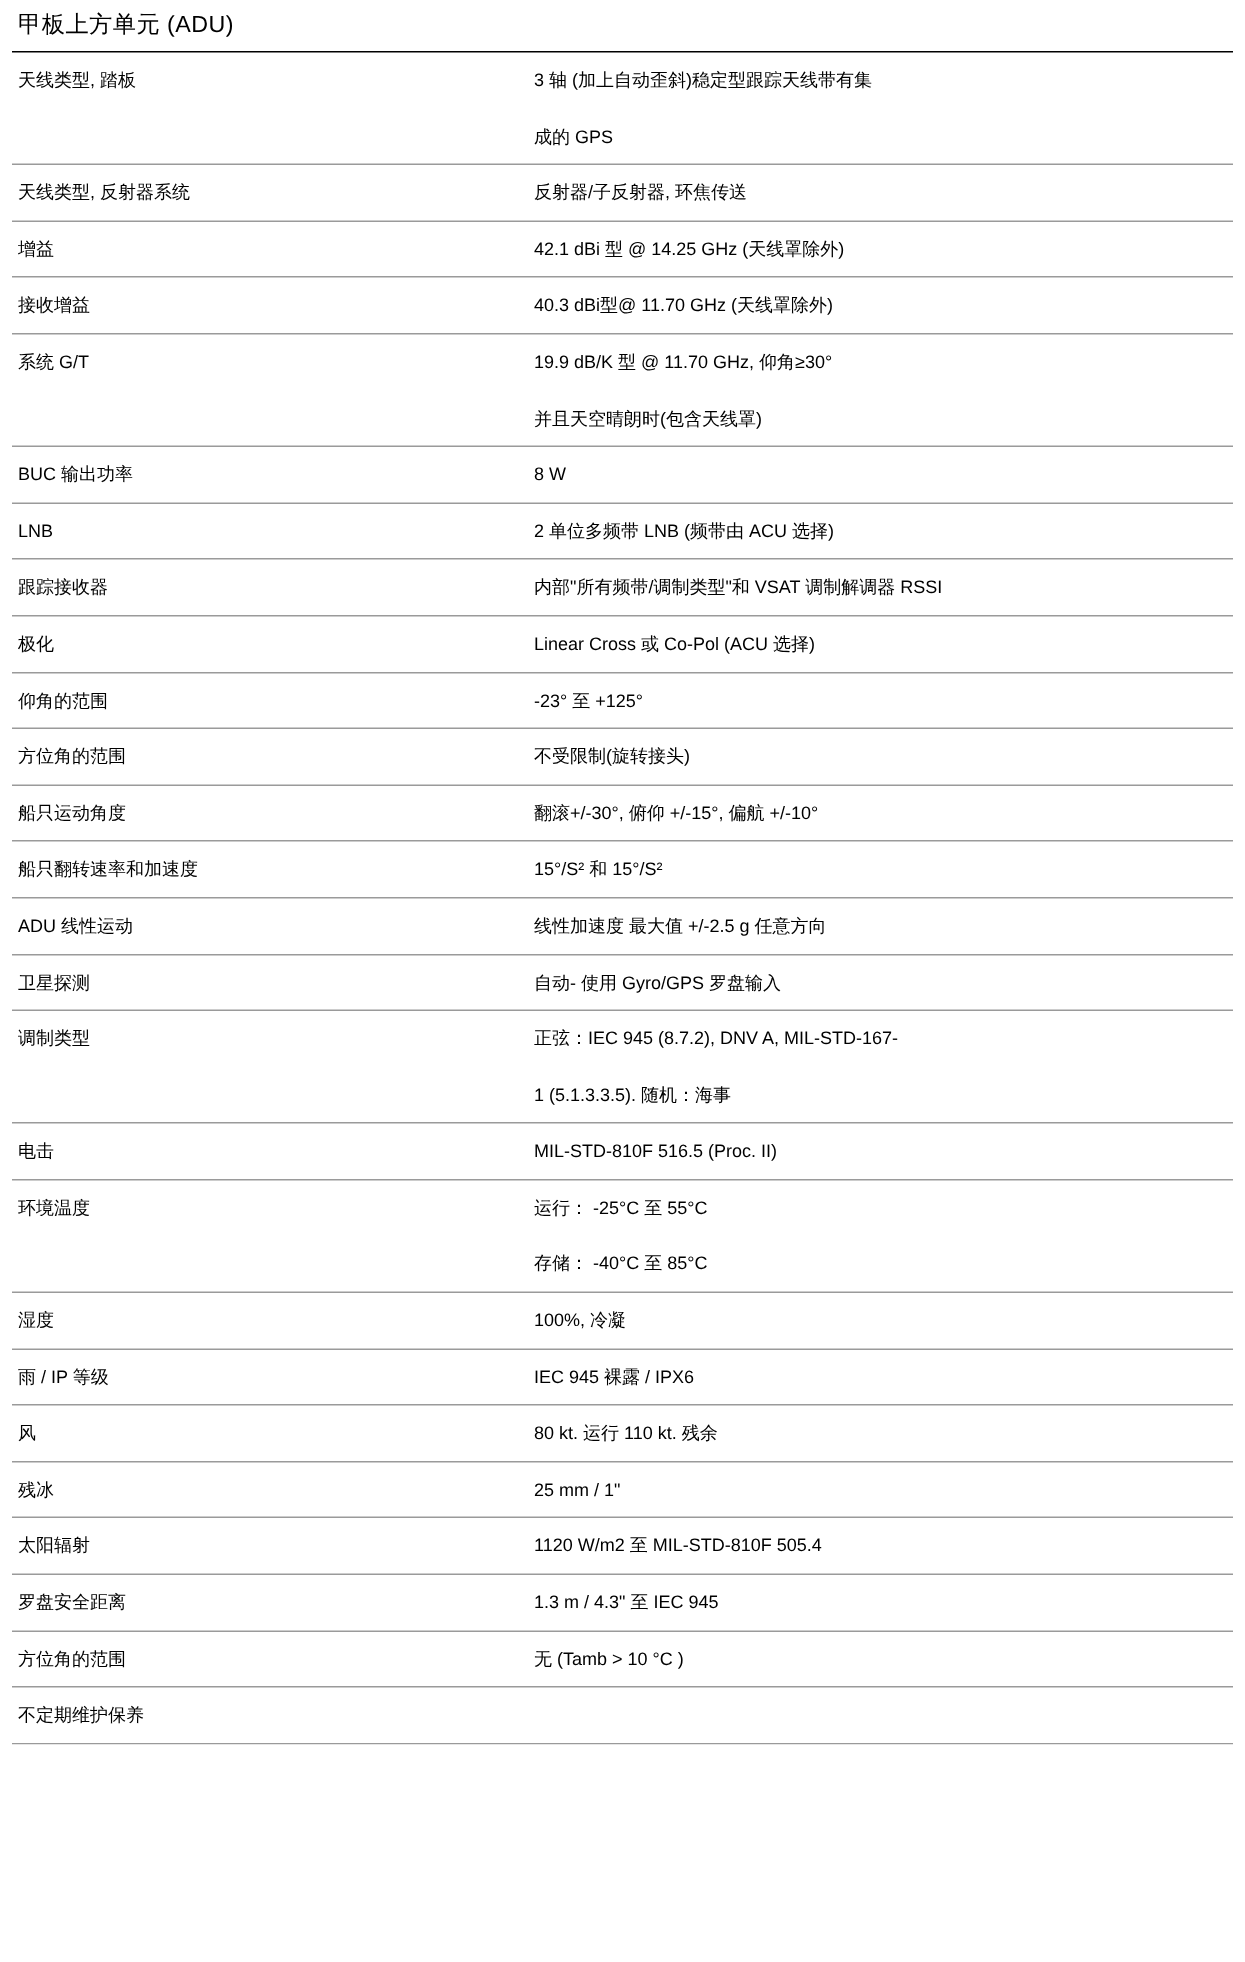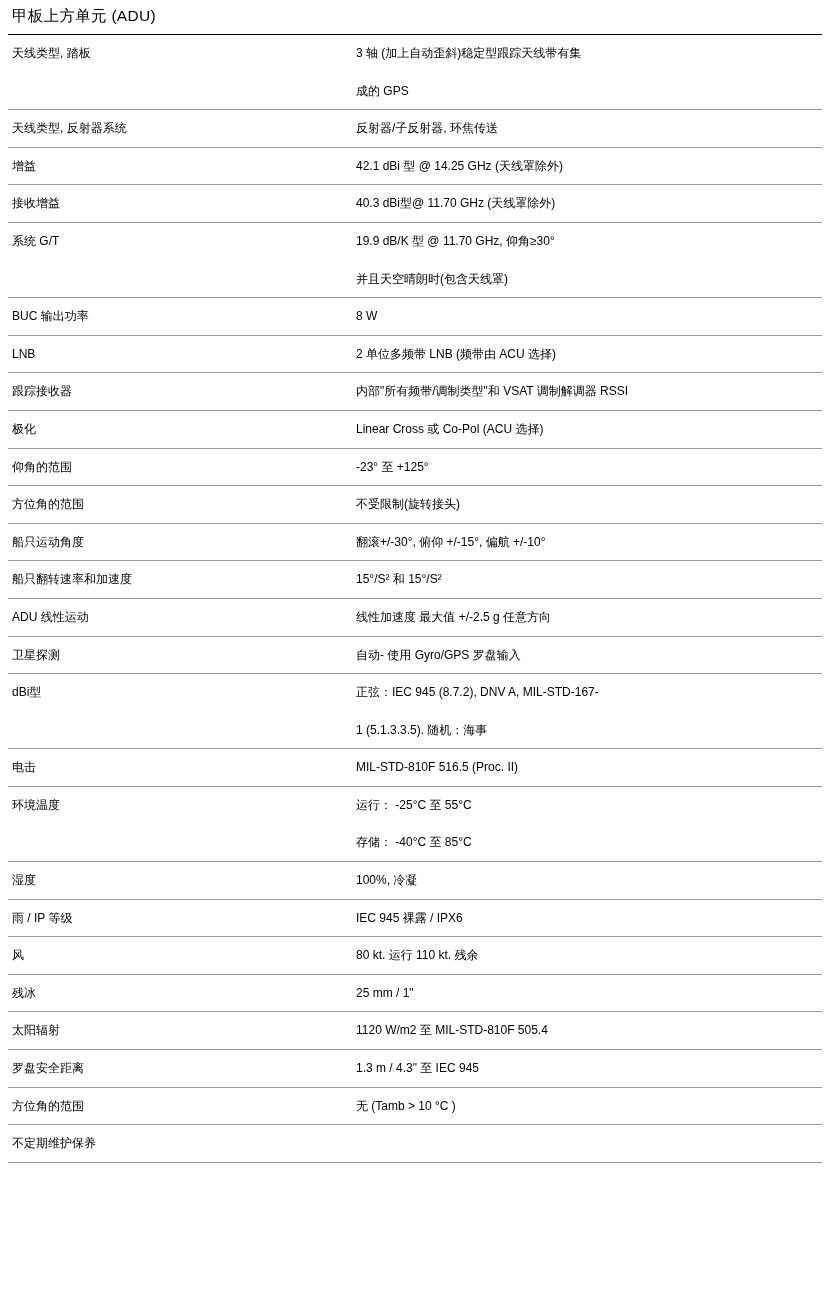--- a/index.html
+++ b/index.html
@@ -151,21 +151,21 @@
             <span class="vline">线性加速度 最大值 +/-2.5 g 任意方向</span>
           </td>
         </tr>
         <tr class="data-row">
           <td class="label">卫星探测</td>
           <td class="value">
             <span class="vline">自动- 使用 Gyro/GPS 罗盘输入</span>
           </td>
         </tr>
         <tr class="data-row">
-          <td class="label">dBi型</td>
+          <td class="label">调制类型</td>
           <td class="value">
             <span class="vline">正弦：IEC 945 (8.7.2), DNV A, MIL-STD-167-</span>
             <span class="vline">1 (5.1.3.3.5). 随机：海事</span>
           </td>
         </tr>
         <tr class="data-row">
           <td class="label">电击</td>
           <td class="value">
             <span class="vline">MIL-STD-810F 516.5 (Proc. II)</span>
           </td>

